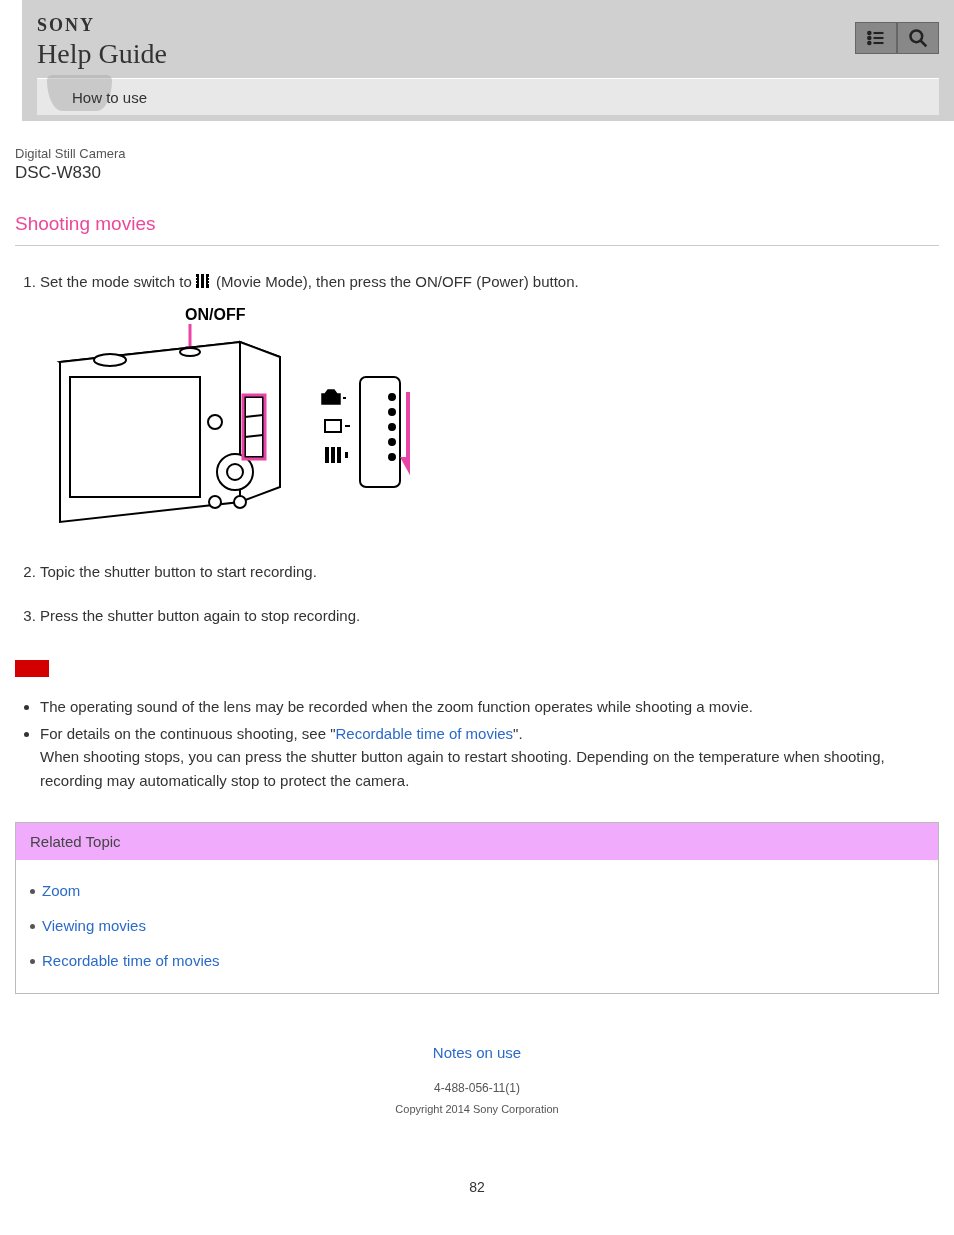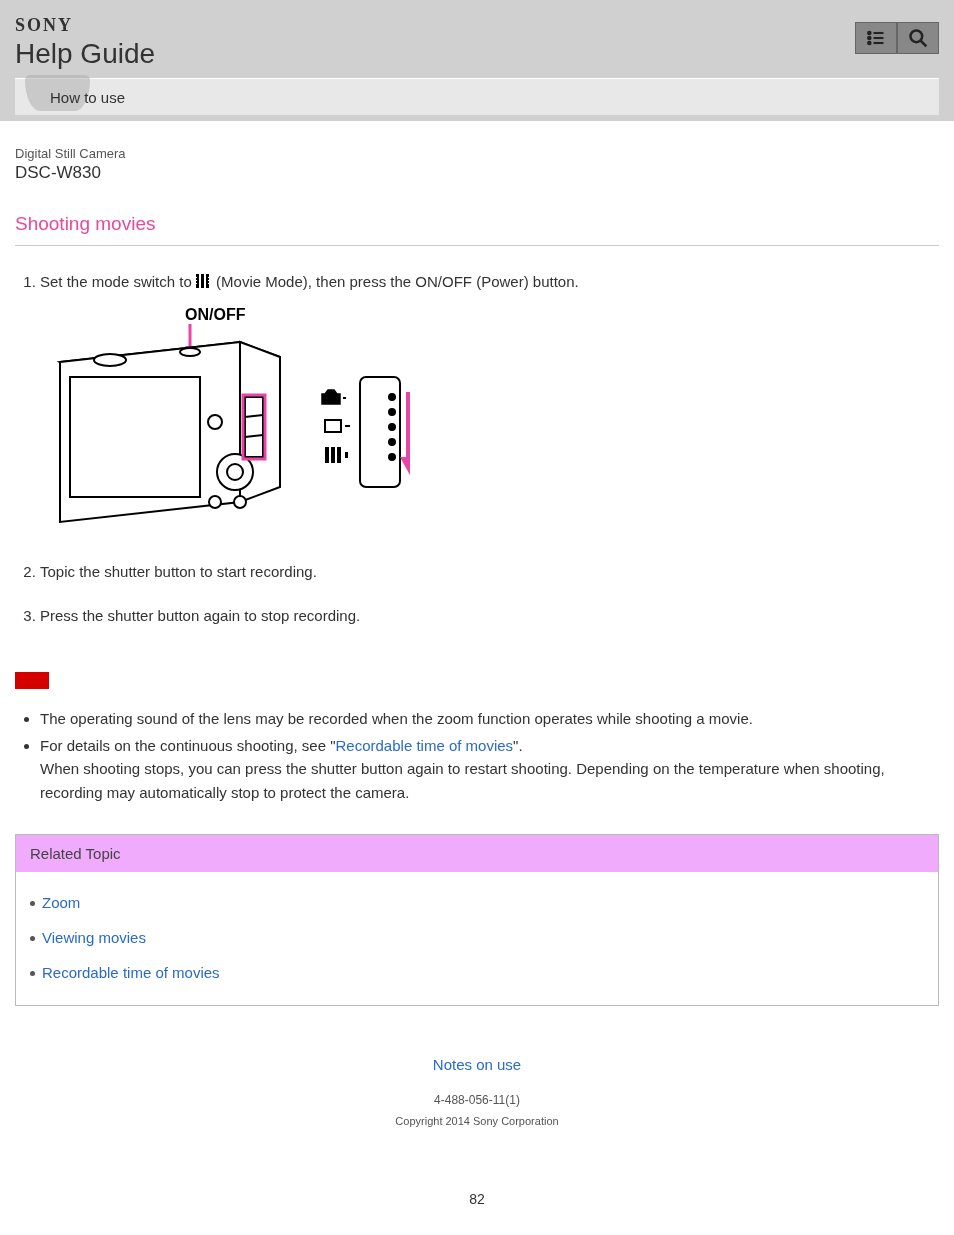--- a/index.html
+++ b/index.html
@@ -11,32 +11,34 @@
     font-size: 15px;
     width: 954px;
   }
   .page {
     padding: 0 0 40px 0;
   }
   .header {
     background: #d0d0d0;
     padding: 15px 15px 0 15px;
     position: relative;
+    margin-left: 22px;
   }
   .sony-logo {
     font-family: 'Times New Roman', serif;
     font-weight: bold;
     letter-spacing: 2px;
     font-size: 18px;
   }
   .help-guide-title {
     font-size: 28px;
     font-weight: normal;
     margin: 2px 0 8px 0;
     color: #333;
+    font-family: Liberation Serif, serif;
   }
   .header-icons {
     position: absolute;
     top: 22px;
     right: 15px;
     display: flex;
     gap: 0;
   }
   .header-icon-btn {
     width: 40px;
@@ -82,21 +84,21 @@
   }
   .cat-label { font-size: 13px; color: #555; }
   .model { font-size: 17px; color: #333; margin: 2px 0 30px 0; }
   .page-title {
     font-size: 19px;
     color: #ec4899;
     border-bottom: 1px solid #ccc;
     padding-bottom: 10px;
     margin-bottom: 25px;
   }
-  ol.steps { margin: 0 0 44px 25px; padding: 0; }
+  ol.steps { margin: 0 0 32px 25px; padding: 0; }
   ol.steps li { margin-bottom: 22px; line-height: 1.5; }
   .movie-icon {
     display: inline-block;
     vertical-align: middle;
   }
   .camera-illustration {
     margin: 8px 0 0 0;
     width: 370px;
     height: 230px;
   }

